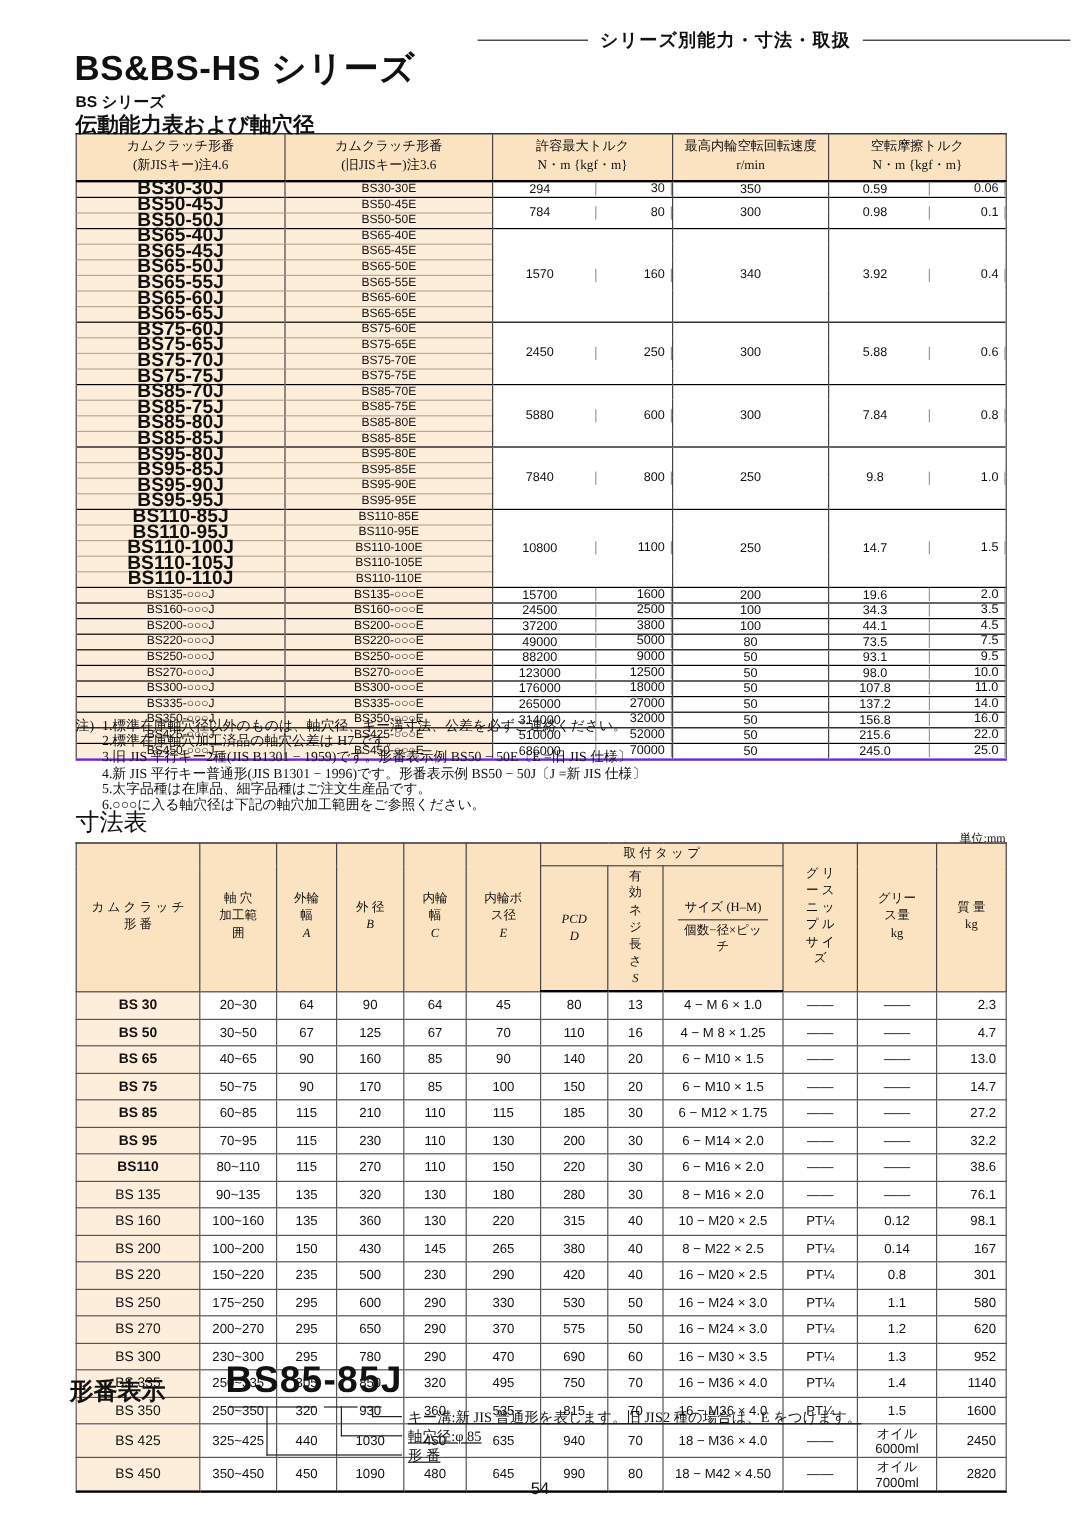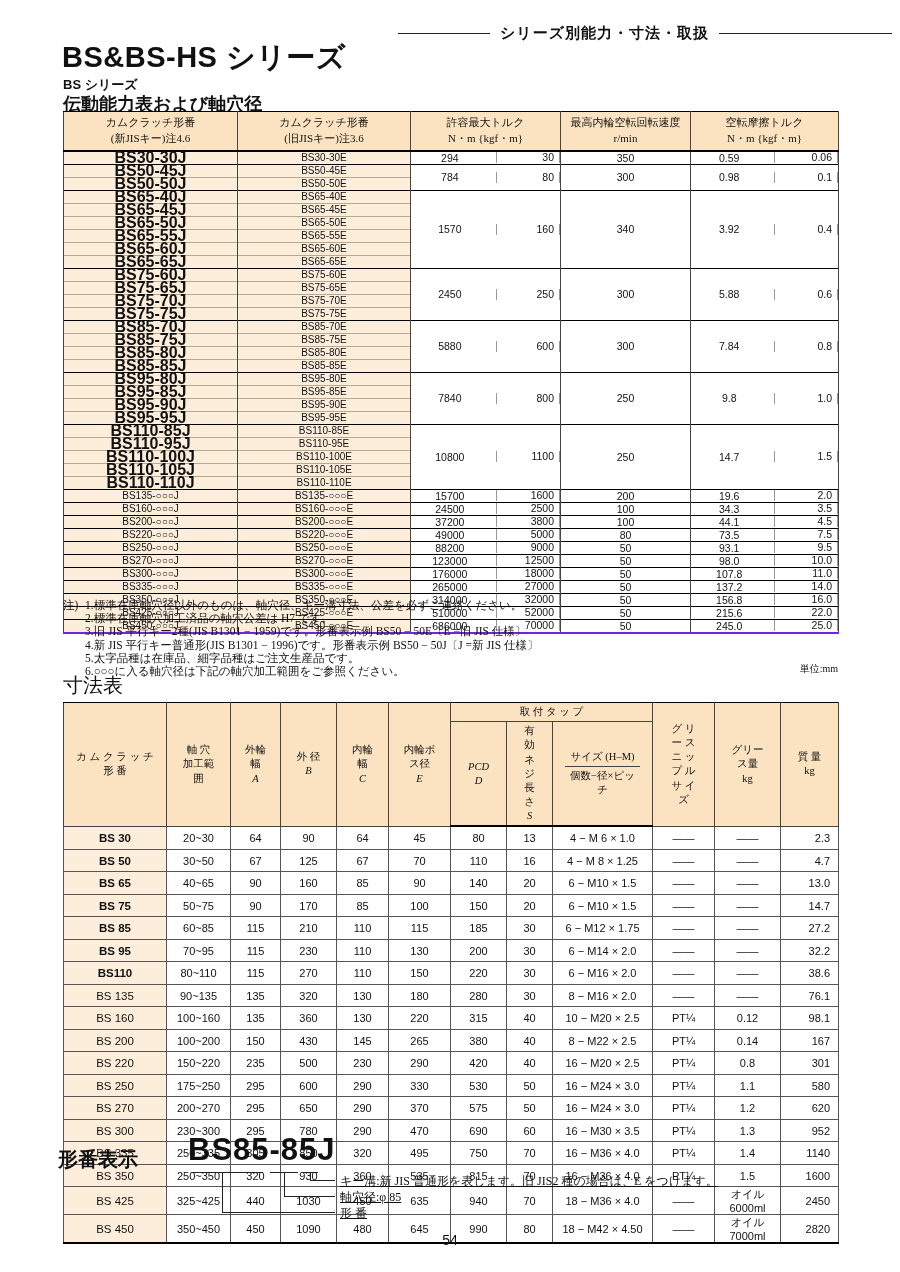--- a/index.html
+++ b/index.html
@@ -33,21 +33,21 @@
   .tq .kg{flex:0.85;text-align:right;padding-right:5px;border-left:1px solid #999;border-right:1px solid #999;
           line-height:11px;}
   
   .notes{position:absolute;top:599px;left:63px;width:775px;font-size:11.5px;line-height:13.2px;}
   .notes .nrow{display:flex;}
   .notes .nlabel{width:22px;flex:none;}
   .notes .nitem{white-space:pre;}
   .notes .indent{margin-left:22px;}
   
   .section2{position:absolute;top:672px;left:63px;font-weight:normal;font-size:20px;}
-  .unit{position:absolute;top:662px;right:62px;font-size:10px;}
+  .unit{position:absolute;top:692px;right:62px;font-size:10px;}
   
   .t2{position:absolute;top:702px;left:63px;width:775px;border-collapse:collapse;table-layout:fixed;}
   .t2 th{background:#fbe3c2;font-weight:normal;font-size:10.5px;line-height:1.35;padding:2px 12px;
          border:1px solid #444;}
   .t2 thead tr:first-child th{border-top:1.5px solid #000;}
   .t2 thead tr:last-child th{border-bottom:2px solid #000;}
   .t2 th .split{border-top:1px solid #444;margin-top:2px;padding-top:2px;}
   .t2 td{font-family:"Liberation Sans",sans-serif;font-size:11px;height:21.5px;text-align:center;
          border:1px solid #555;background:#fff;padding:0 2px;}
   .t2 td.mdl{background:#fdeedc;font-size:11.5px;}

